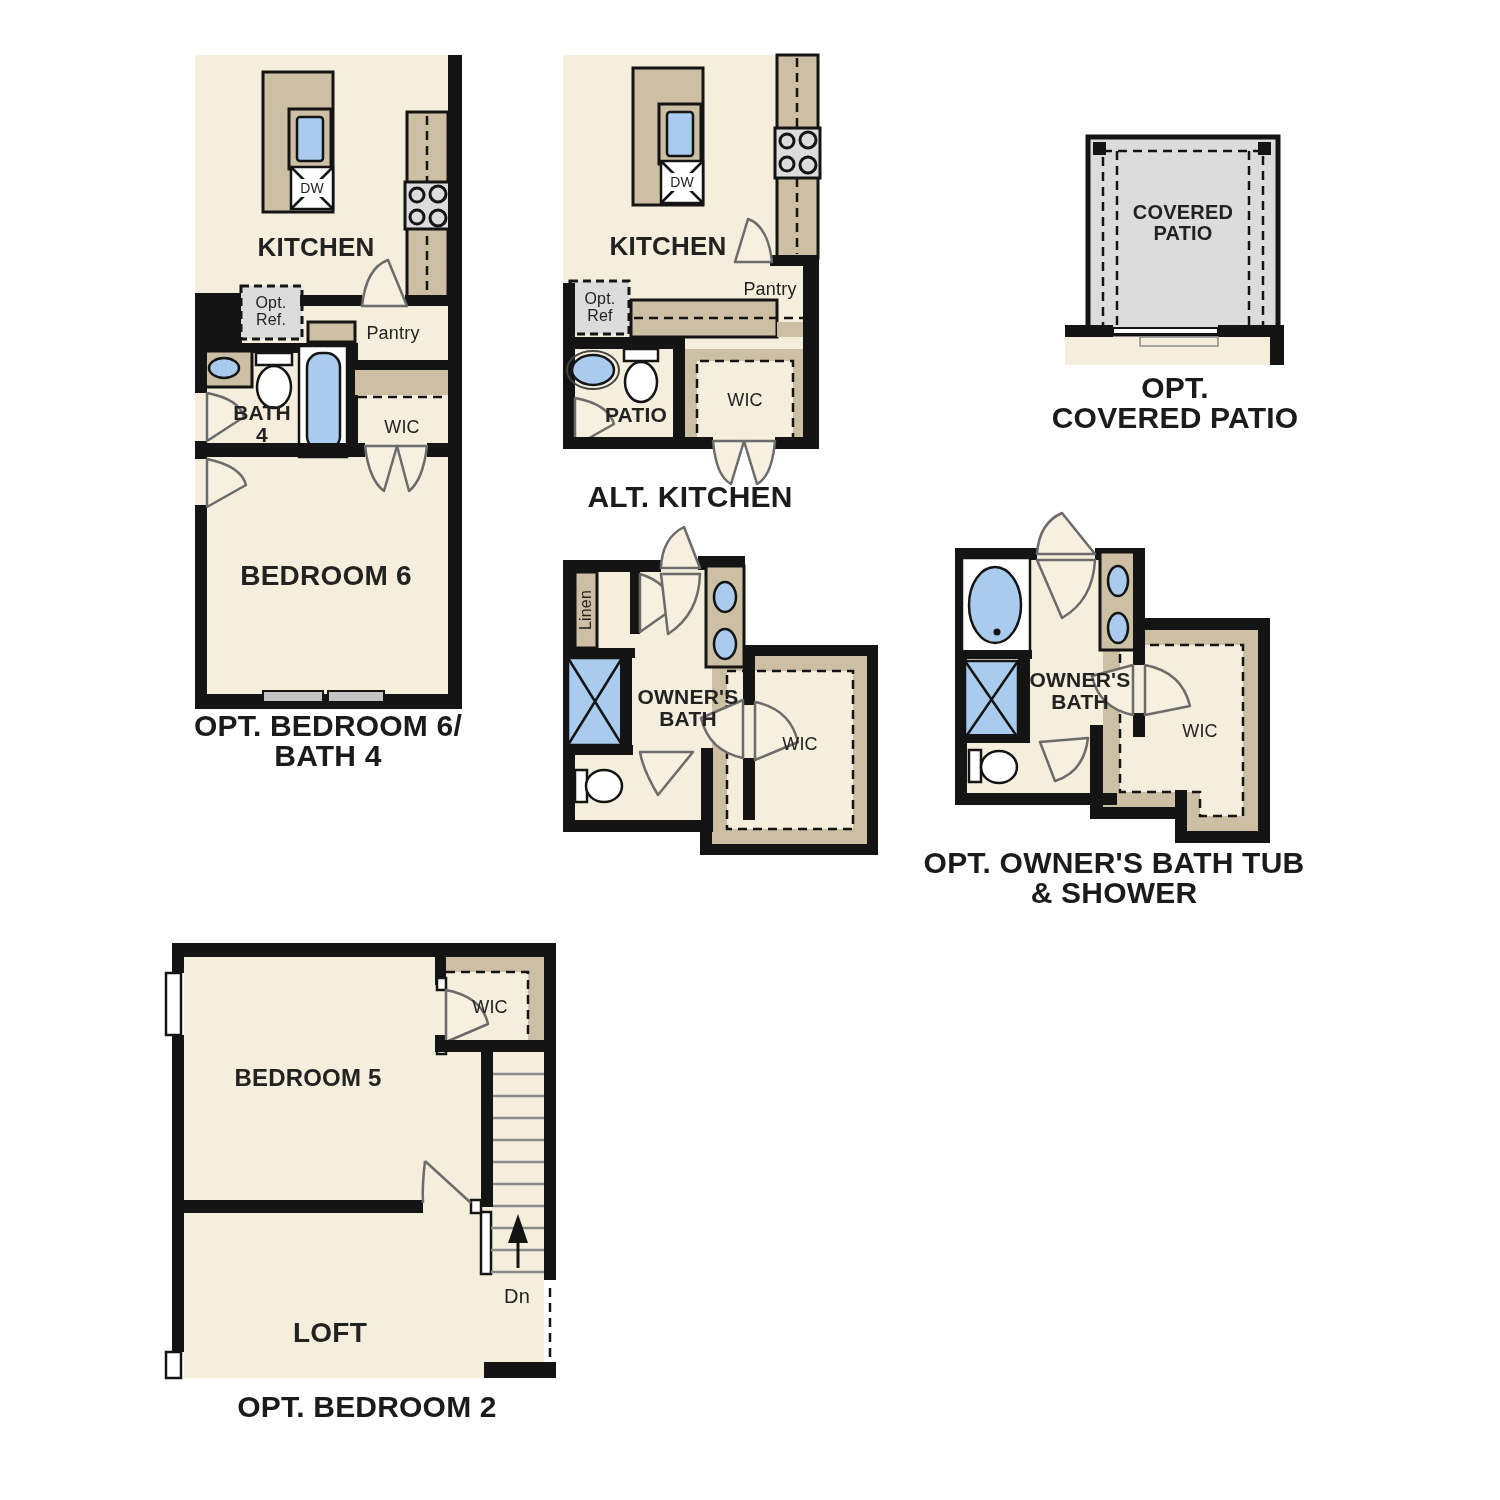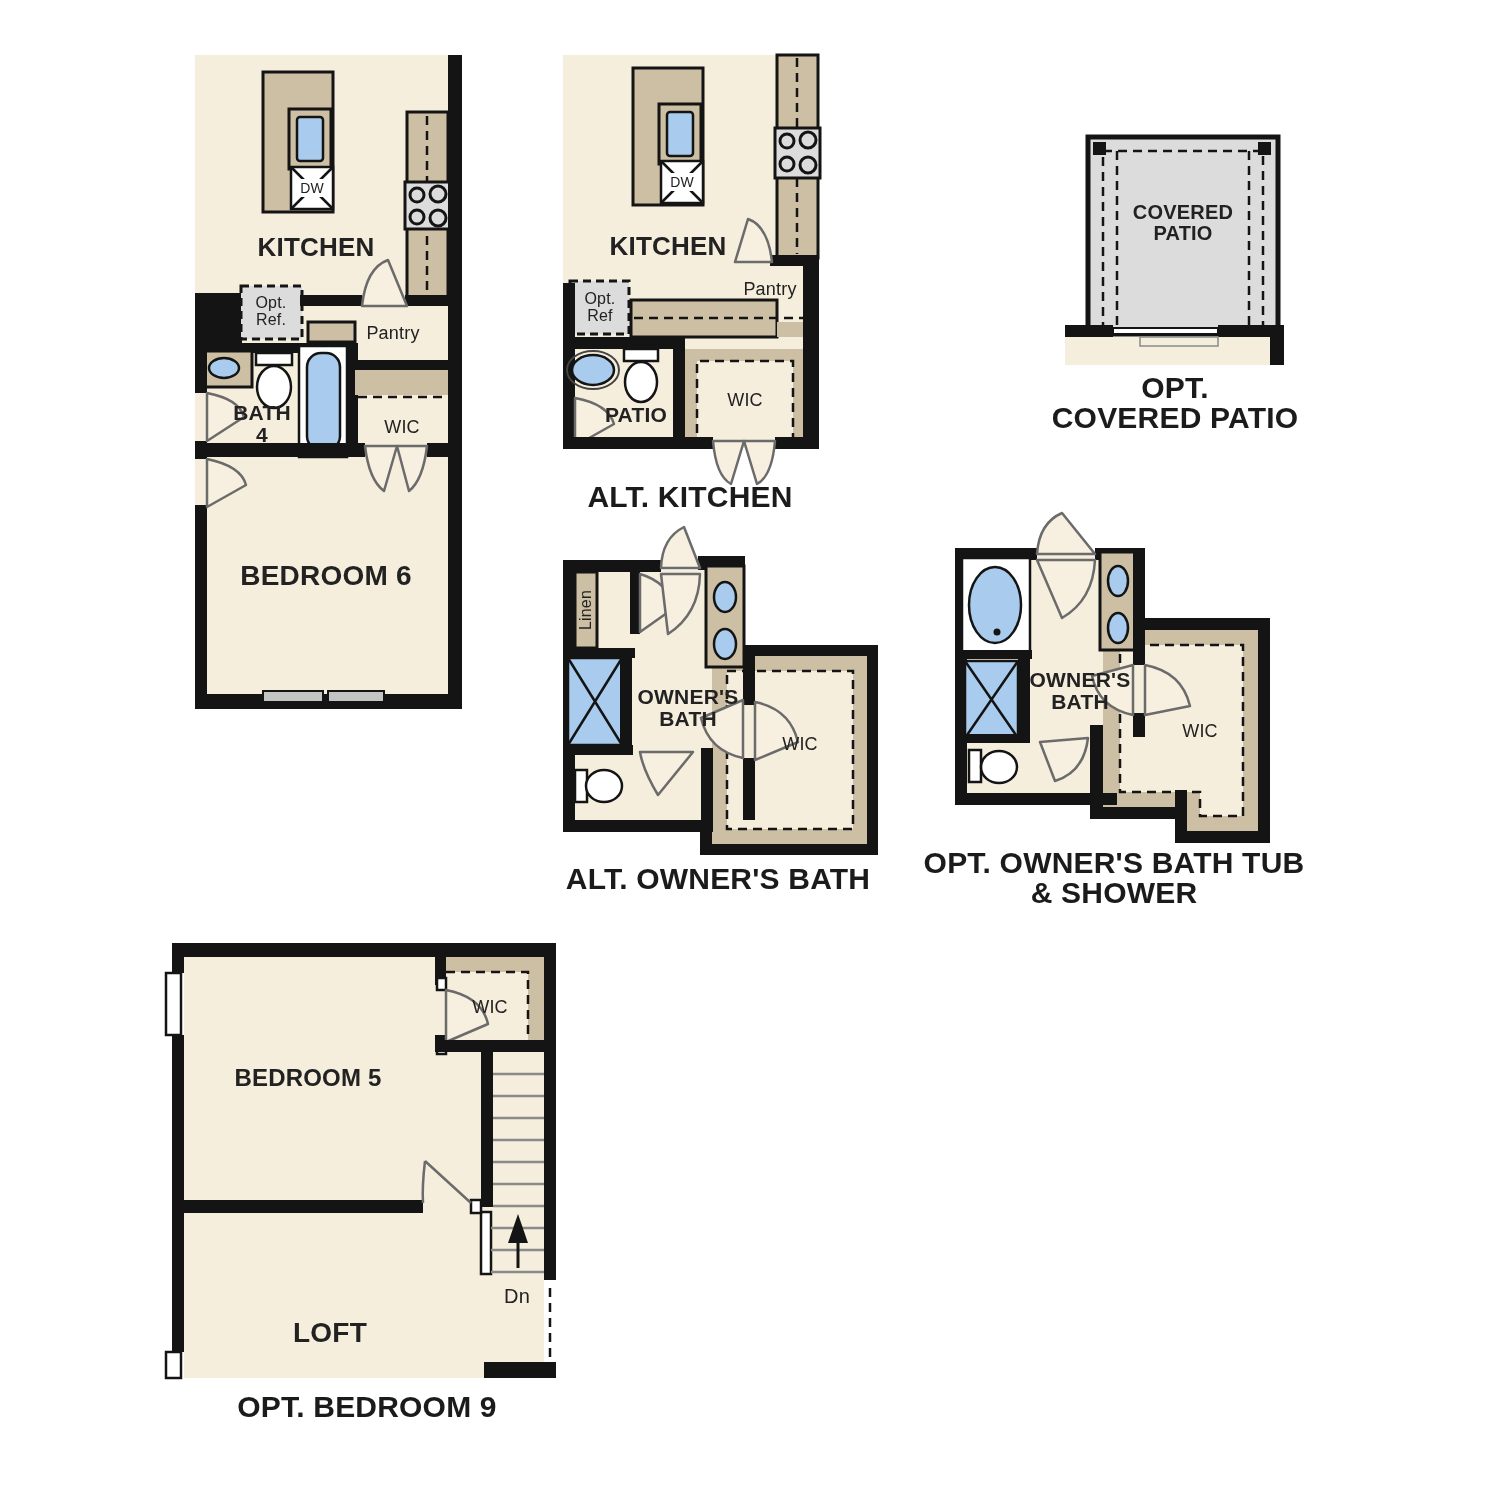--- a/index.html
+++ b/index.html
@@ -273,46 +273,47 @@
 
 <div class="lbl b" style="left:316px;top:248px;font-size:26px;">KITCHEN</div>
 <div class="lbl" style="left:312px;top:188px;font-size:14px;">DW</div>
 <div class="lbl" style="left:271px;top:312px;font-size:16px;">Opt.
 Ref.</div>
 <div class="lbl" style="left:393px;top:333px;font-size:18px;">Pantry</div>
 <div class="lbl b" style="left:262px;top:424px;font-size:21px;">BATH
 4</div>
 <div class="lbl" style="left:402px;top:427px;font-size:18px;">WIC</div>
 <div class="lbl b" style="left:326px;top:576px;font-size:28px;">BEDROOM 6</div>
+<div class="lbl cap" style="left:328px;top:741px;font-size:30px;">OPT. BEDROOM 6/
+BATH 4</div>
 
 <div class="lbl b" style="left:668px;top:247px;font-size:26px;">KITCHEN</div>
 <div class="lbl" style="left:682px;top:182px;font-size:14px;">DW</div>
 <div class="lbl" style="left:600px;top:308px;font-size:16px;">Opt.
 Ref</div>
 <div class="lbl" style="left:770px;top:289px;font-size:18px;">Pantry</div>
 <div class="lbl b" style="left:636px;top:415px;font-size:21px;">PATIO</div>
 <div class="lbl" style="left:745px;top:400px;font-size:18px;">WIC</div>
 <div class="lbl cap" style="left:690px;top:497px;font-size:30px;">ALT. KITCHEN</div>
 
 <div class="lbl b" style="left:1183px;top:223px;font-size:20px;">COVERED
 PATIO</div>
 <div class="lbl cap" style="left:1175px;top:403px;font-size:30px;">OPT.
 COVERED PATIO</div>
 
 <div class="lbl rot" style="left:586px;top:610px;font-size:16px;">Linen</div>
 <div class="lbl b" style="left:688px;top:708px;font-size:21px;">OWNER'S
 BATH</div>
 <div class="lbl" style="left:800px;top:744px;font-size:18px;">WIC</div>
-<div class="lbl cap" style="left:718px;top:879px;font-size:30px;">ALT. OWNER'S BATH</div>
 
 <div class="lbl b" style="left:1080px;top:691px;font-size:21px;">OWNER'S
 BATH</div>
 <div class="lbl" style="left:1200px;top:731px;font-size:18px;">WIC</div>
 <div class="lbl cap" style="left:1114px;top:878px;font-size:30px;">OPT. OWNER'S BATH TUB
 &amp; SHOWER</div>
 
 <div class="lbl b" style="left:308px;top:1078px;font-size:24px;">BEDROOM 5</div>
 <div class="lbl" style="left:490px;top:1007px;font-size:18px;">WIC</div>
 <div class="lbl" style="left:517px;top:1296px;font-size:20px;">Dn</div>
 <div class="lbl b" style="left:330px;top:1333px;font-size:28px;">LOFT</div>
-<div class="lbl cap" style="left:367px;top:1407px;font-size:30px;">OPT. BEDROOM 9</div>
+<div class="lbl cap" style="left:367px;top:1407px;font-size:30px;">OPT. BEDROOM 2</div>
 
 </div>
 
 </body></html>

